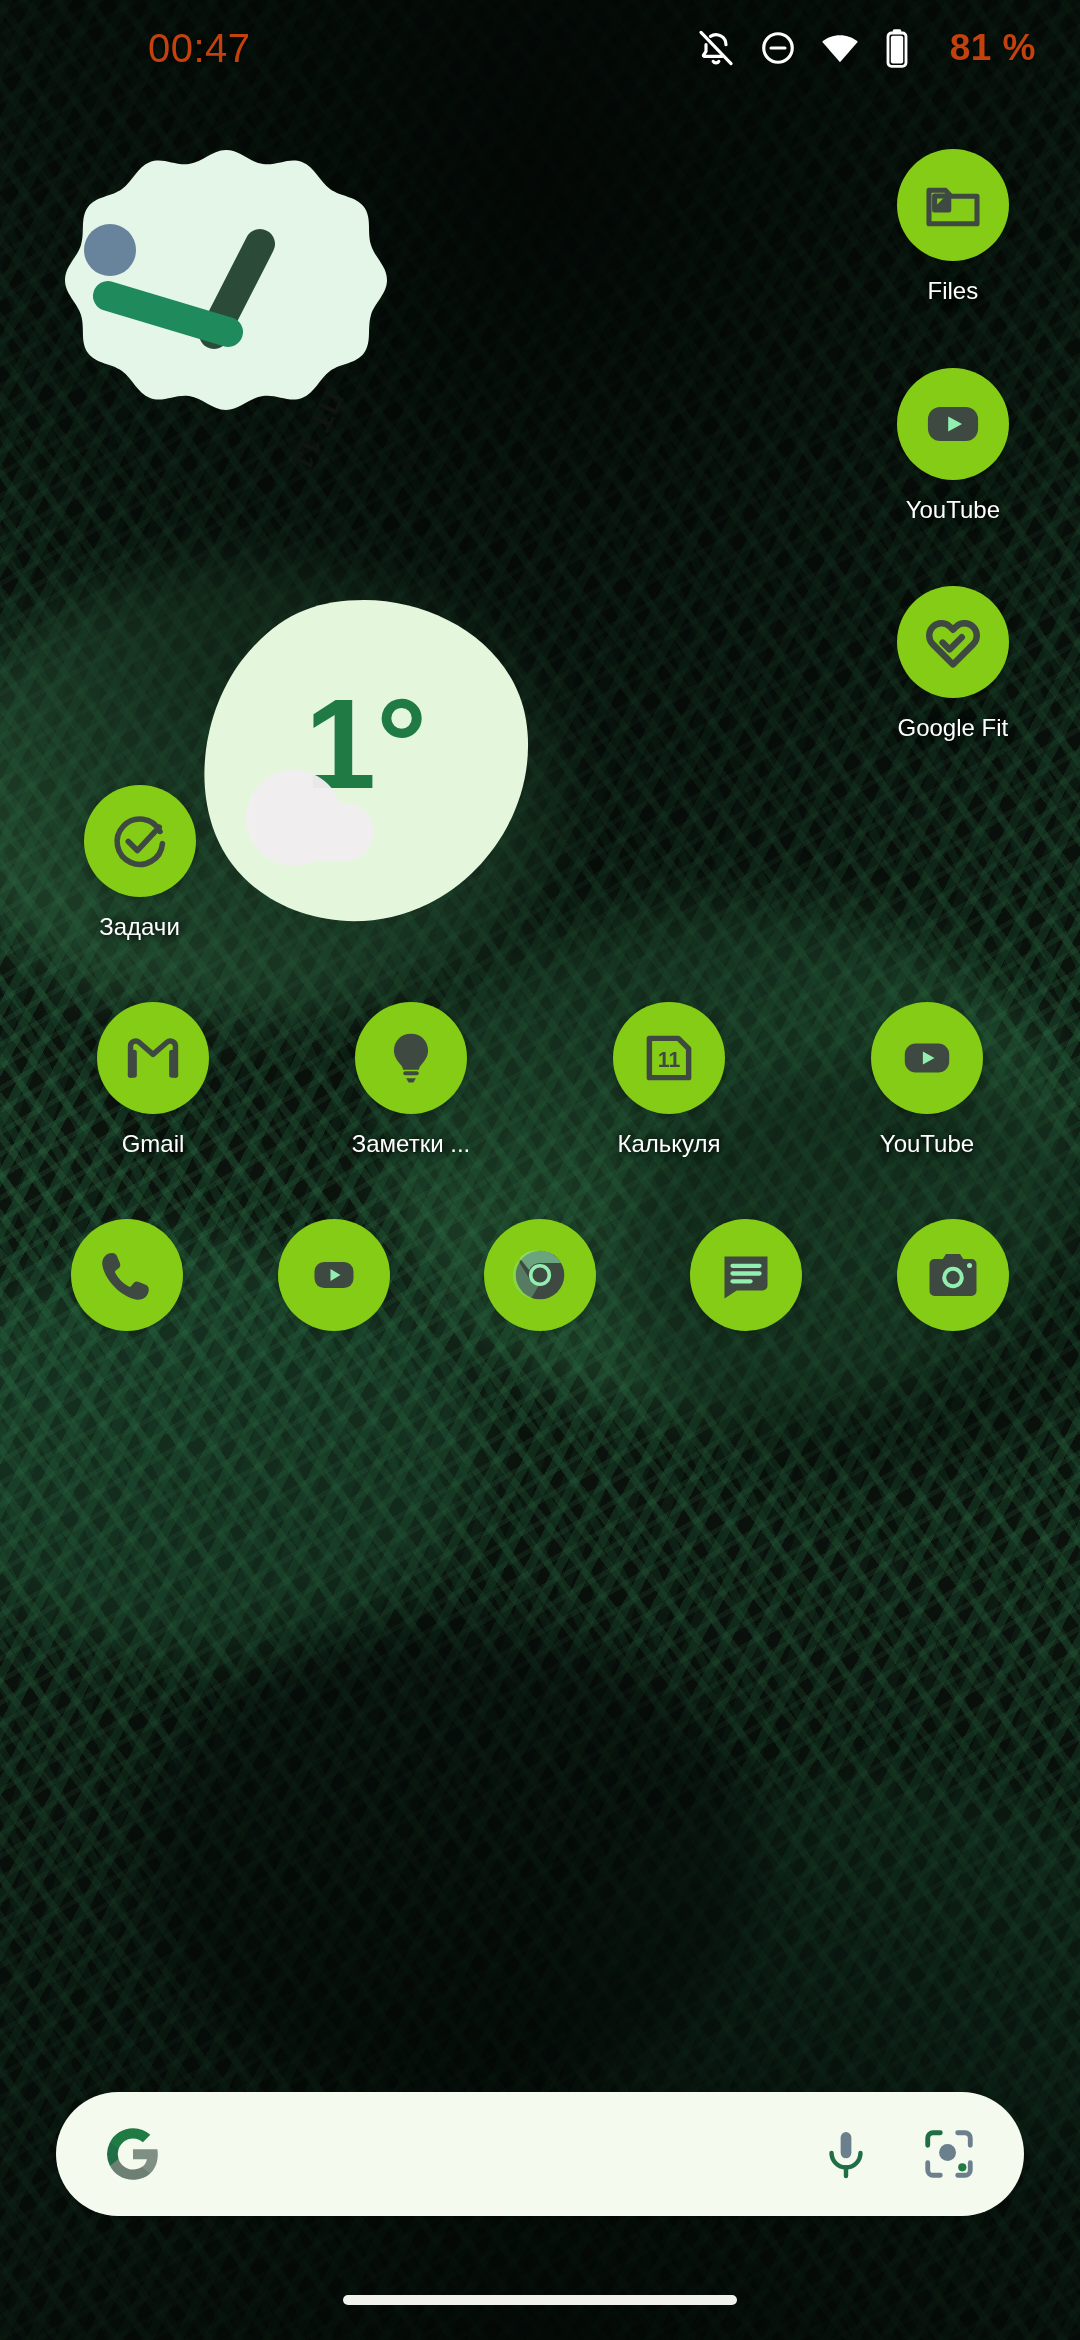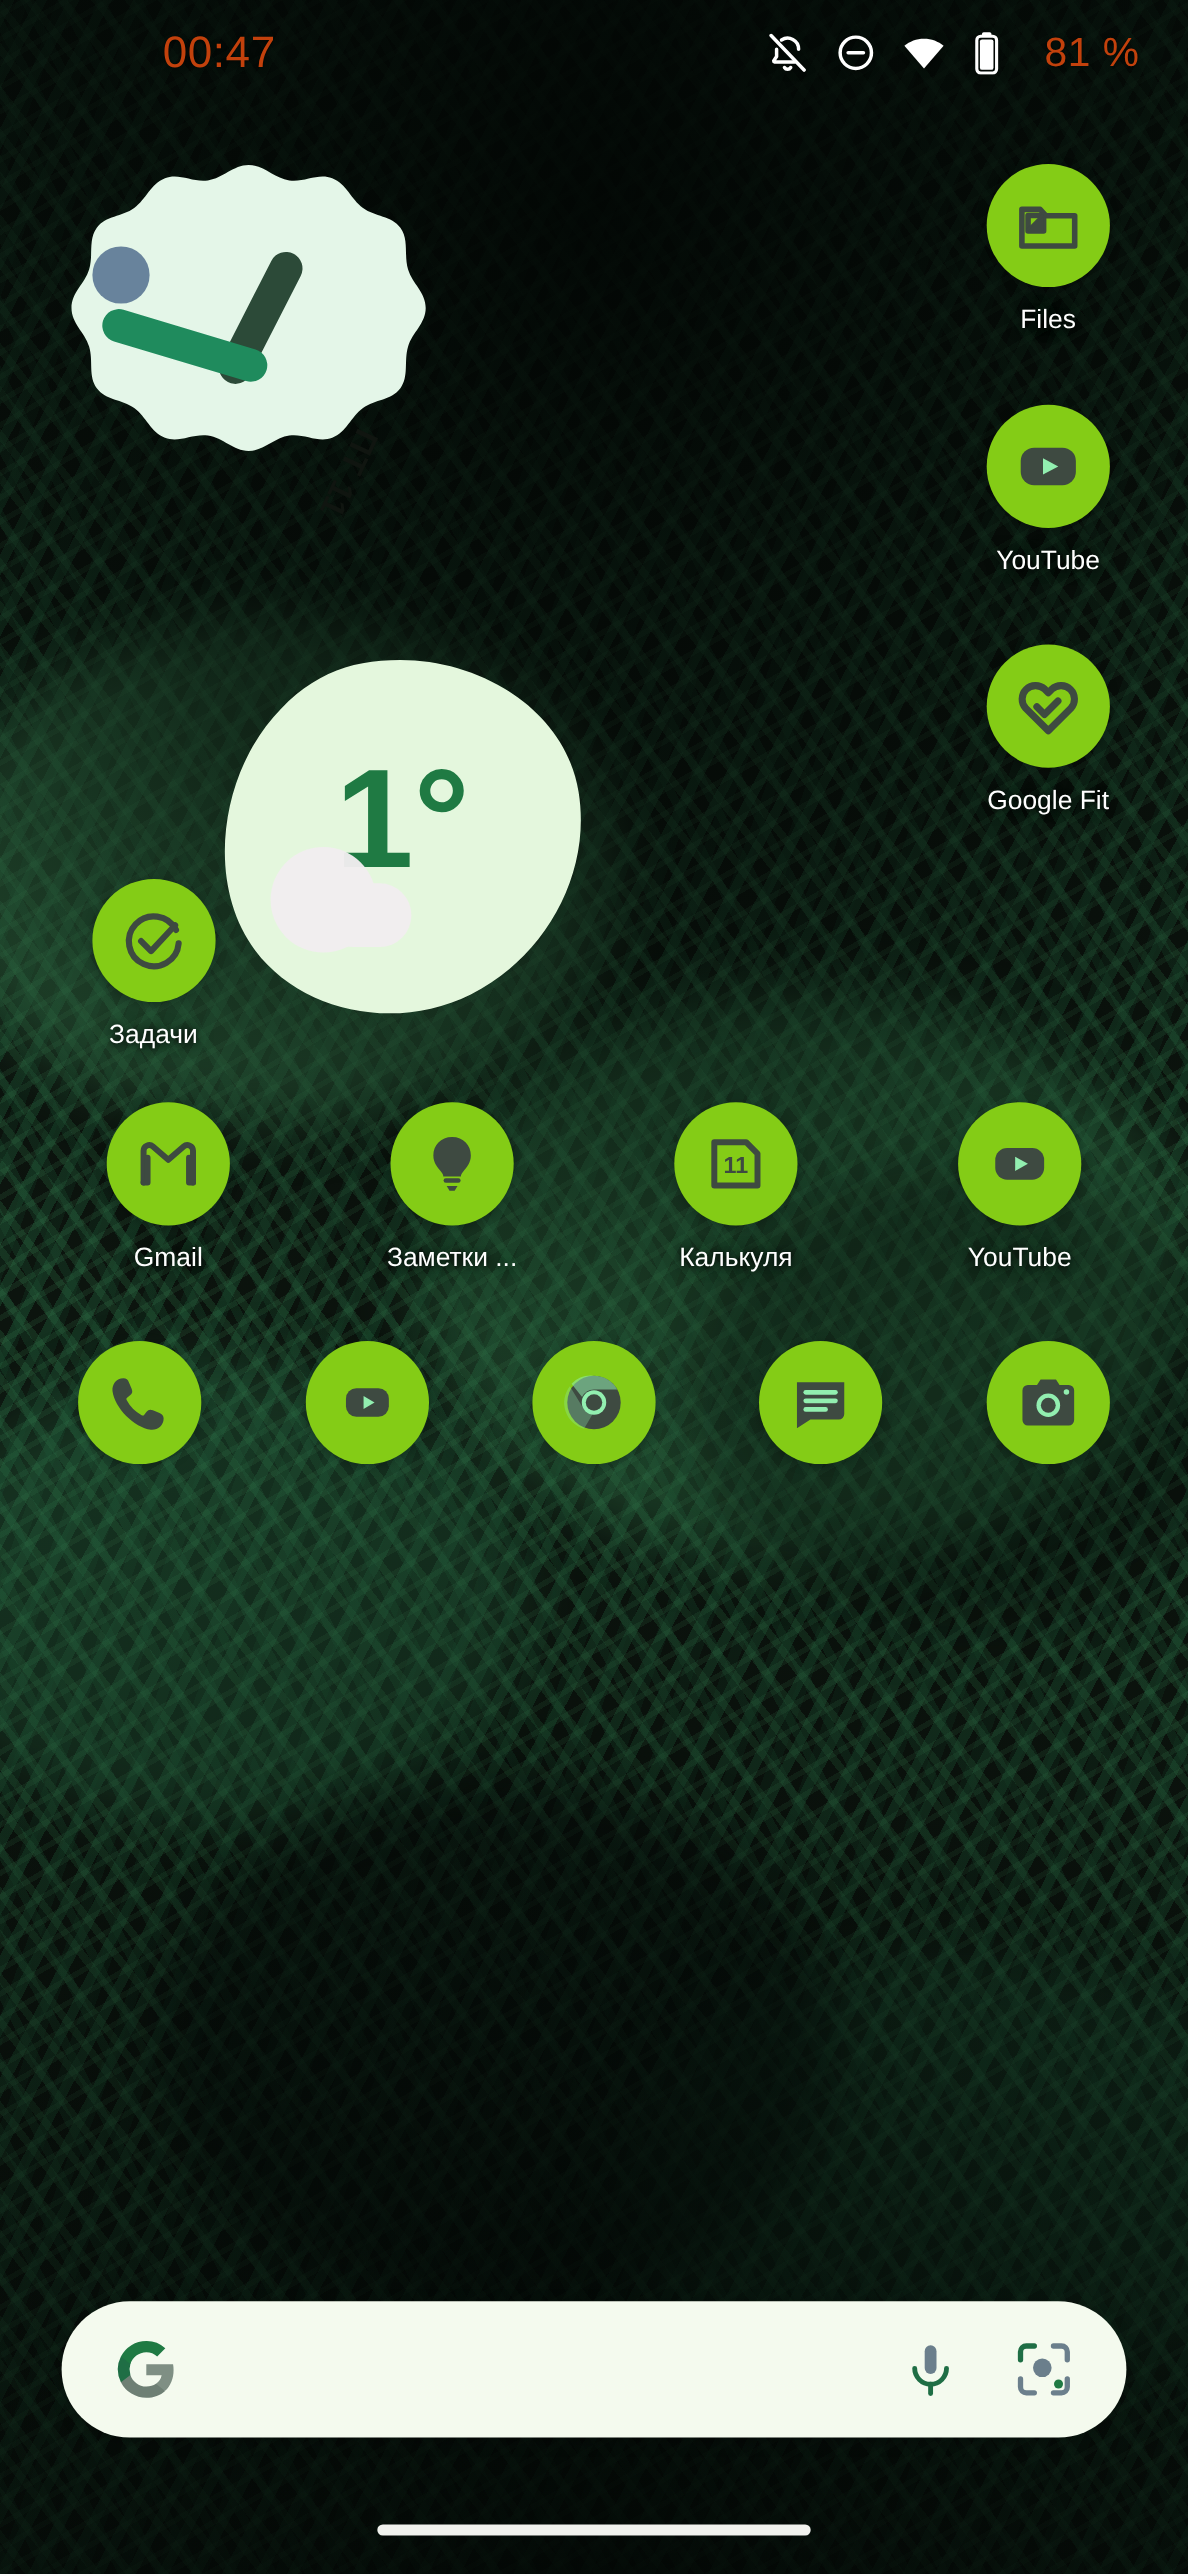--- a/index.html
+++ b/index.html
@@ -60,21 +60,21 @@
     font-size:40px; letter-spacing:.5px;
     font-weight:400;
     text-shadow:0 1px 5px rgba(0,0,0,.65);
   }
   #status-icons {
     margin-left:auto;
     display:flex; align-items:center; gap:23px;
   }
   #status-icons svg { display:block; filter:drop-shadow(0 1px 4px rgba(0,0,0,.6)); }
   #battery-text {
-    font-size:37px; font-weight:400; letter-spacing:.5px;
+    font-size:37px; font-weight:700; letter-spacing:.5px;
     text-shadow:0 1px 5px rgba(0,0,0,.65);
     margin-left:16px;
   }
 
   
   #clock-widget {
     position:absolute; left:38px; top:144px;
     width:376px; height:360px;
     z-index:20;
   }
@@ -119,21 +119,21 @@
     line-height:1.1;
     text-align:center;
     white-space:nowrap;
     text-shadow:0 1px 6px rgba(0,0,0,.85), 0 0 14px rgba(0,0,0,.5);
   }
 
   
   #row-right-1 { top:21px; }
   #row-right-2 { top:240px; }
   #row-right-3 { top:458px; }
-  #row-mid     { top:671px;gap:36px; }
+  #row-mid     { top:657px;gap:36px; }
   #row-apps    { top:874px; }
 
   
   #dock {
     position:absolute; left:0; right:0; top:1219px;
     display:flex; padding:0 24px;
     z-index:25;
   }
   #dock .cell { flex:1 1 0; }
 

